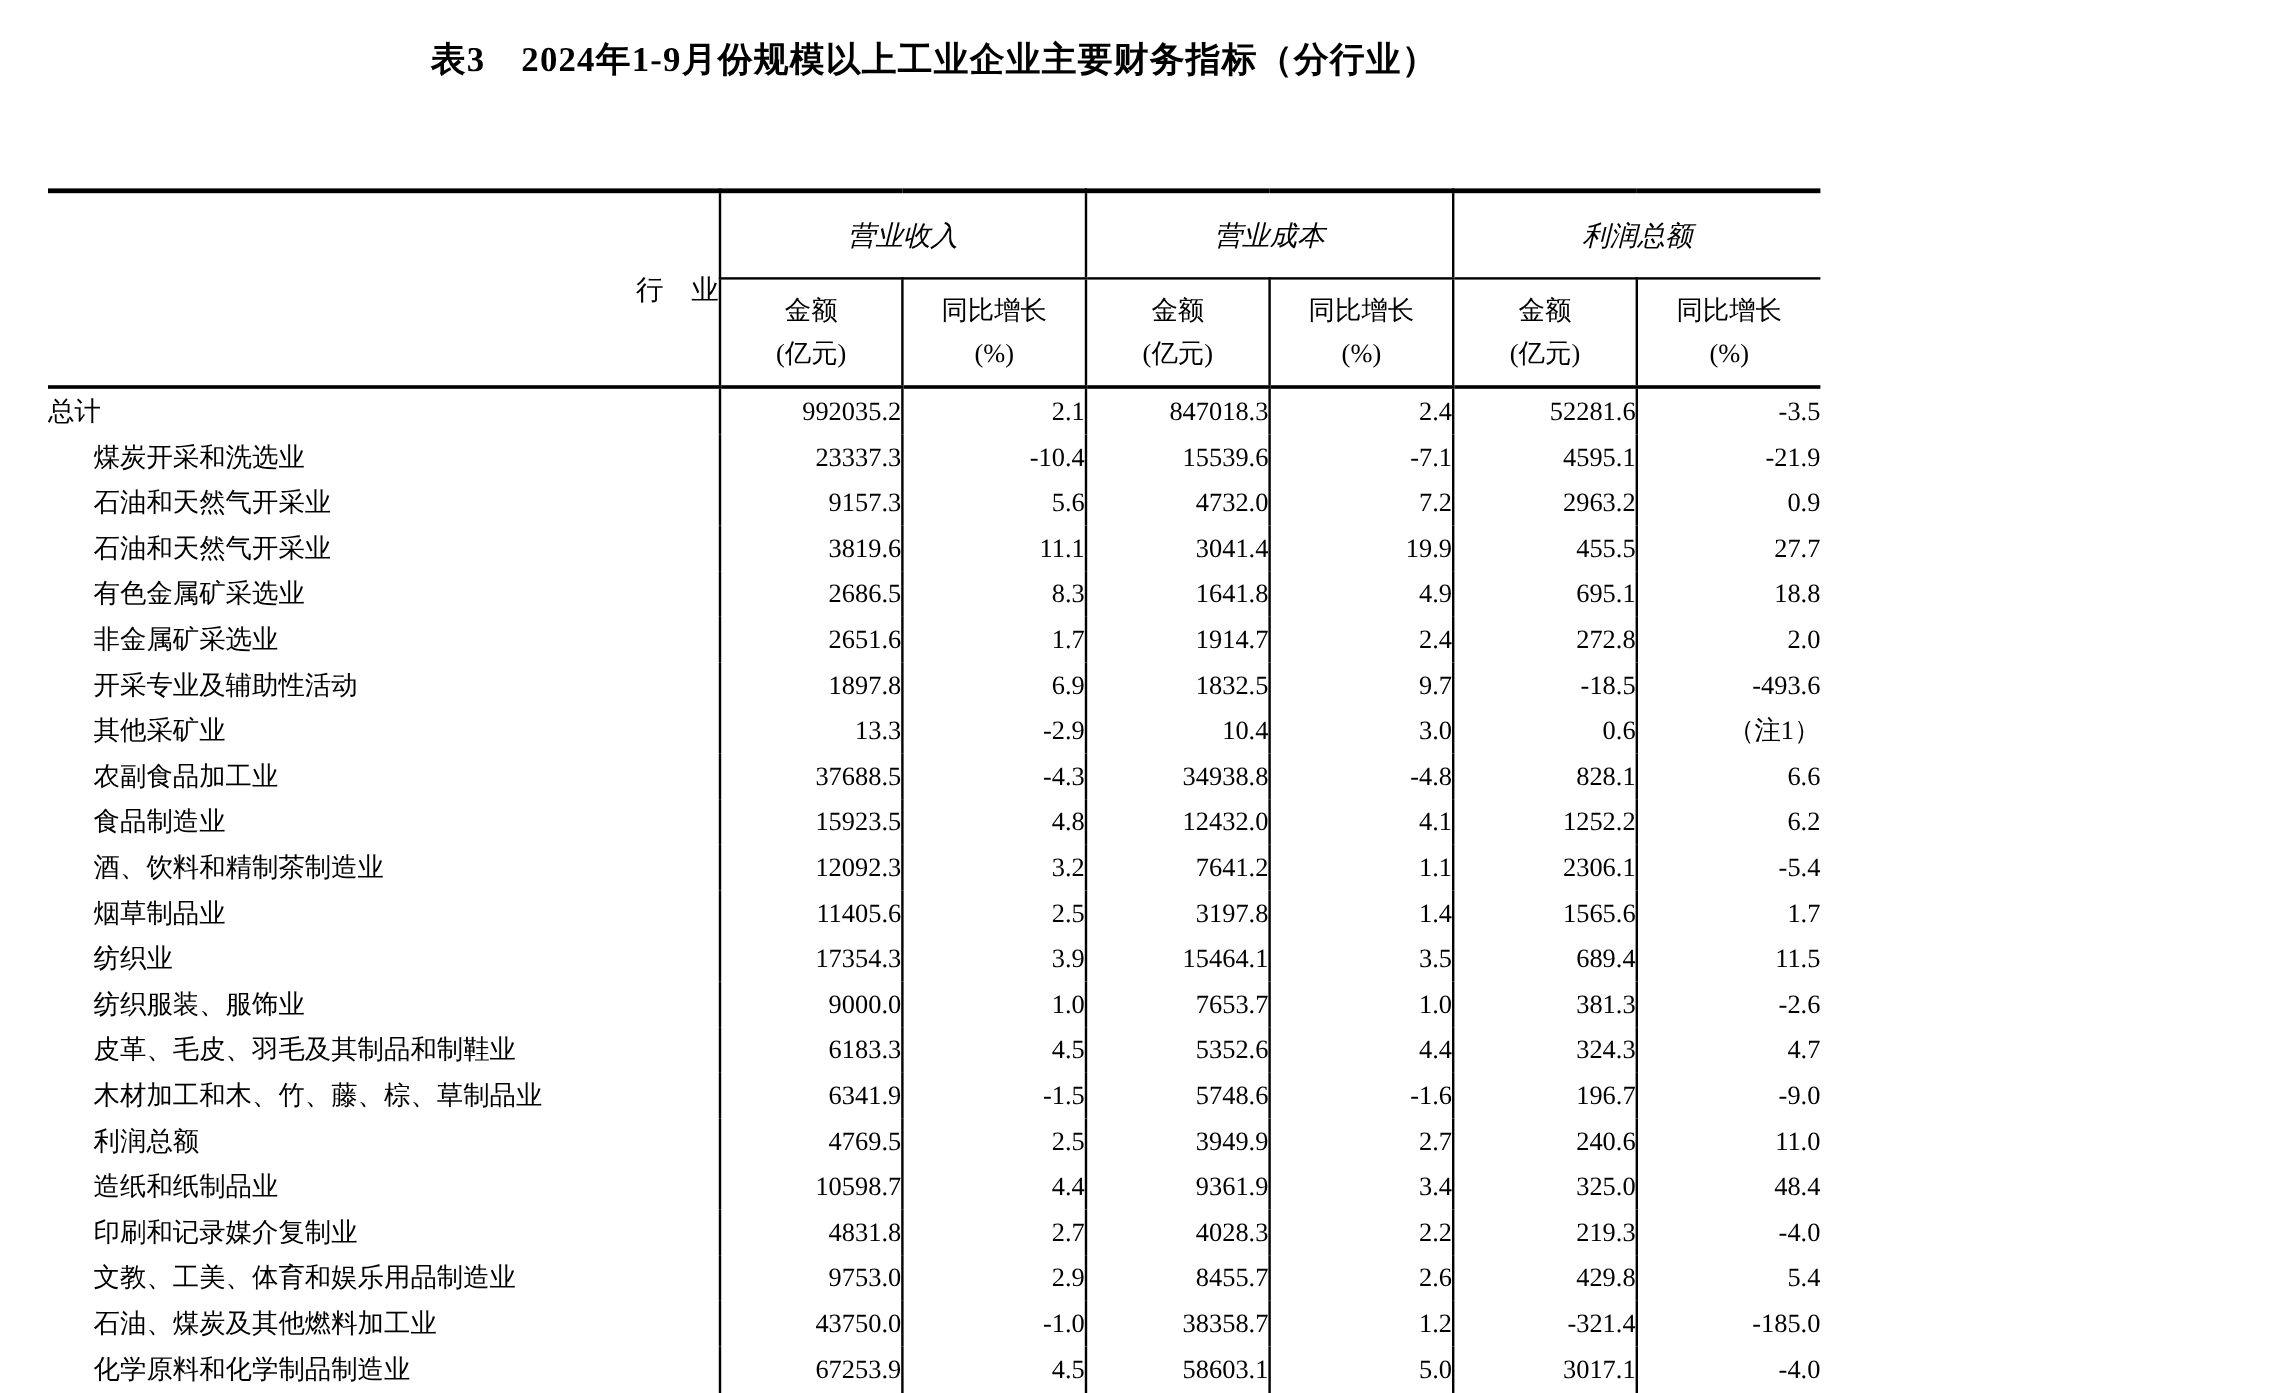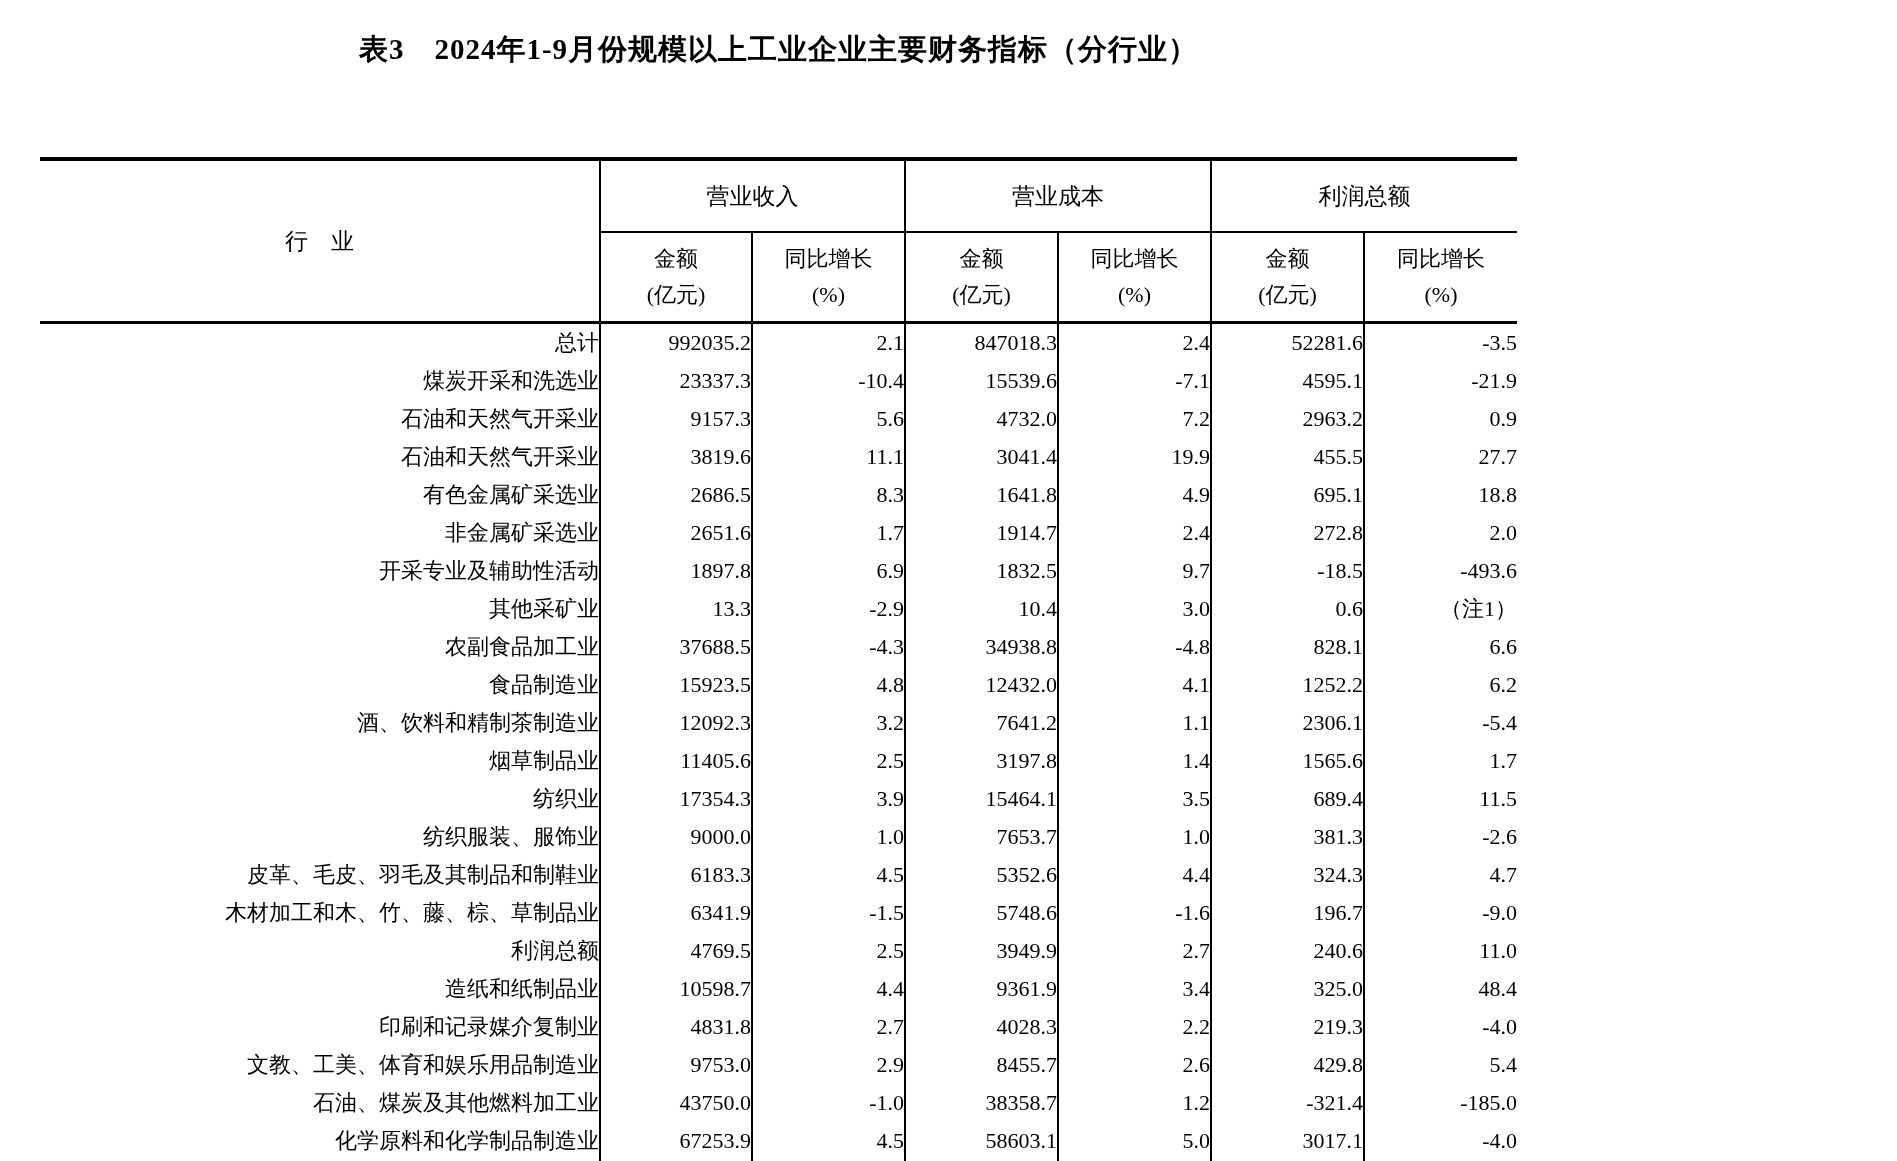--- a/index.html
+++ b/index.html
@@ -47,47 +47,48 @@
     font-weight: normal;
     padding: 0;
     overflow: hidden;
     white-space: nowrap;
   }
   
   .vl { border-left: 2px solid #000; }
   
   th.industry-h {
     vertical-align: middle;
-    text-align: center;
+    text-align: right;
     border-bottom: 3px solid #000;
     font-size: 23px;
     font-family: Liberation Serif, serif;
   }
   tr.group-row th.group-h {
     height: 70px;
     text-align: center;
     vertical-align: middle;
     border-bottom: 2px solid #000;
     font-size: 23px;
+    font-style: italic;
   }
   tr.sub-row th {
     height: 88px;
     vertical-align: middle;
     border-bottom: 3px solid #000;
   }
   tr.sub-row th .ln {
     line-height: 36px;
   }
   
   tbody td {
     height: 38px;
     vertical-align: middle;
   }
   td.ind {
-    text-align: right;
+    text-align: left;
     padding-left: 6px;
   }
   td.ind.indent {
     padding-left: 38px;
   }
   td.num {
     text-align: right;
     padding-right: 18px;
   }
   tr.clipped td {

